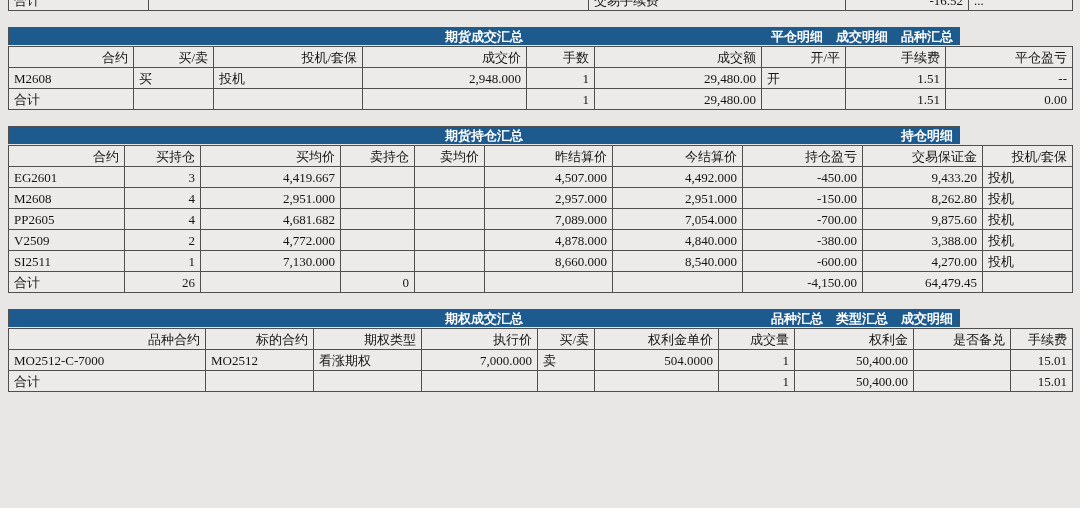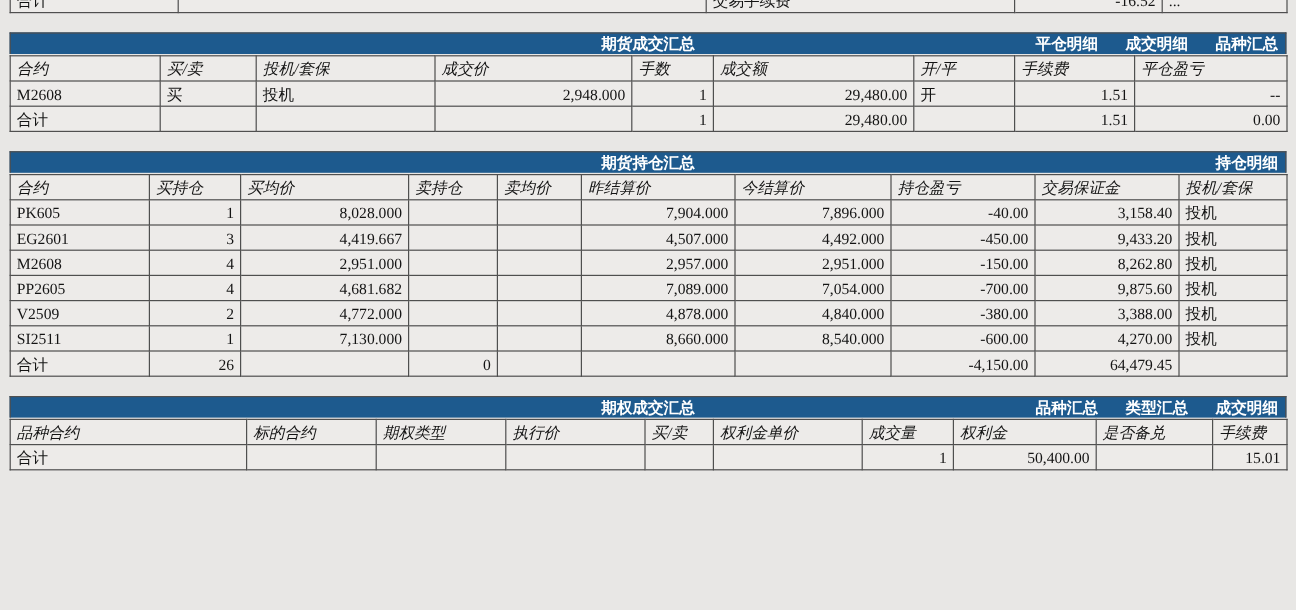--- a/index.html
+++ b/index.html
@@ -16,39 +16,39 @@
   table.grid{
     border-collapse:collapse;table-layout:fixed;width:1064px;
     background:var(--cell-bg);
   }
   .grid td,.grid th{
     border:1px solid var(--border);
     height:20px;padding:0 5px;
     overflow:hidden;white-space:nowrap;
     font-weight:normal;font-size:13px;line-height:19px;
   }
-  .grid th{text-align:left;font-style:italic;}
+  .grid th{text-align:right;}
   .al{text-align:left;} .ar{text-align:right;}
   table.cut{margin-top:-2px;}
   table.cut td{height:11px;}
   .cutspan{display:block;margin-top:-8px;line-height:19px;}
   .block{margin-top:16px;}
   .bar{
-    position:relative;height:18px;line-height:18px;width:1064px;
+    position:relative;height:18px;line-height:18px;width:952px;
     background:var(--bar);color:var(--bar-text);
     font-family:"Liberation Sans","DejaVu Sans",sans-serif;
     font-weight:bold;font-size:13px;
     margin-bottom:1px;
     border:1px solid var(--border);border-bottom:none;
     box-sizing:border-box;
   }
   .bar-title{text-align:center;}
   .bar-links{
     position:absolute;right:6px;top:0;height:18px;line-height:18px;
-    display:flex;gap:23px;
+    display:flex;gap:13px;
   }
   .bar-links span{cursor:pointer;}
 </style>
 </head>
 <body>
 
 <div class="wrap">
 
   <table class="grid cut">
       <colgroup>
@@ -168,32 +168,20 @@
             <th>卖持仓</th>
             <th>卖均价</th>
             <th>昨结算价</th>
             <th>今结算价</th>
             <th>持仓盈亏</th>
             <th>交易保证金</th>
             <th>投机/套保</th>
           </tr>
         </thead>
         <tbody>
-          <tr>
-            <td class="al">PK605</td>
-            <td class="ar">1</td>
-            <td class="ar">8,028.000</td>
-            <td class="ar"></td>
-            <td class="ar"></td>
-            <td class="ar">7,904.000</td>
-            <td class="ar">7,896.000</td>
-            <td class="ar">-40.00</td>
-            <td class="ar">3,158.40</td>
-            <td class="al">投机</td>
-          </tr>
           <tr>
             <td class="al">EG2601</td>
             <td class="ar">3</td>
             <td class="ar">4,419.667</td>
             <td class="ar"></td>
             <td class="ar"></td>
             <td class="ar">4,507.000</td>
             <td class="ar">4,492.000</td>
             <td class="ar">-450.00</td>
             <td class="ar">9,433.20</td>
@@ -294,20 +282,32 @@
             <th>买/卖</th>
             <th>权利金单价</th>
             <th>成交量</th>
             <th>权利金</th>
             <th>是否备兑</th>
             <th>手续费</th>
           </tr>
         </thead>
         <tbody>
           <tr>
+            <td class="al">MO2512-C-7000</td>
+            <td class="al">MO2512</td>
+            <td class="al">看涨期权</td>
+            <td class="ar">7,000.000</td>
+            <td class="al">卖</td>
+            <td class="ar">504.0000</td>
+            <td class="ar">1</td>
+            <td class="ar">50,400.00</td>
+            <td class="al"></td>
+            <td class="ar">15.01</td>
+          </tr>
+          <tr>
             <td class="al">合计</td>
             <td class="al"></td>
             <td class="al"></td>
             <td class="ar"></td>
             <td class="al"></td>
             <td class="ar"></td>
             <td class="ar">1</td>
             <td class="ar">50,400.00</td>
             <td class="al"></td>
             <td class="ar">15.01</td>

